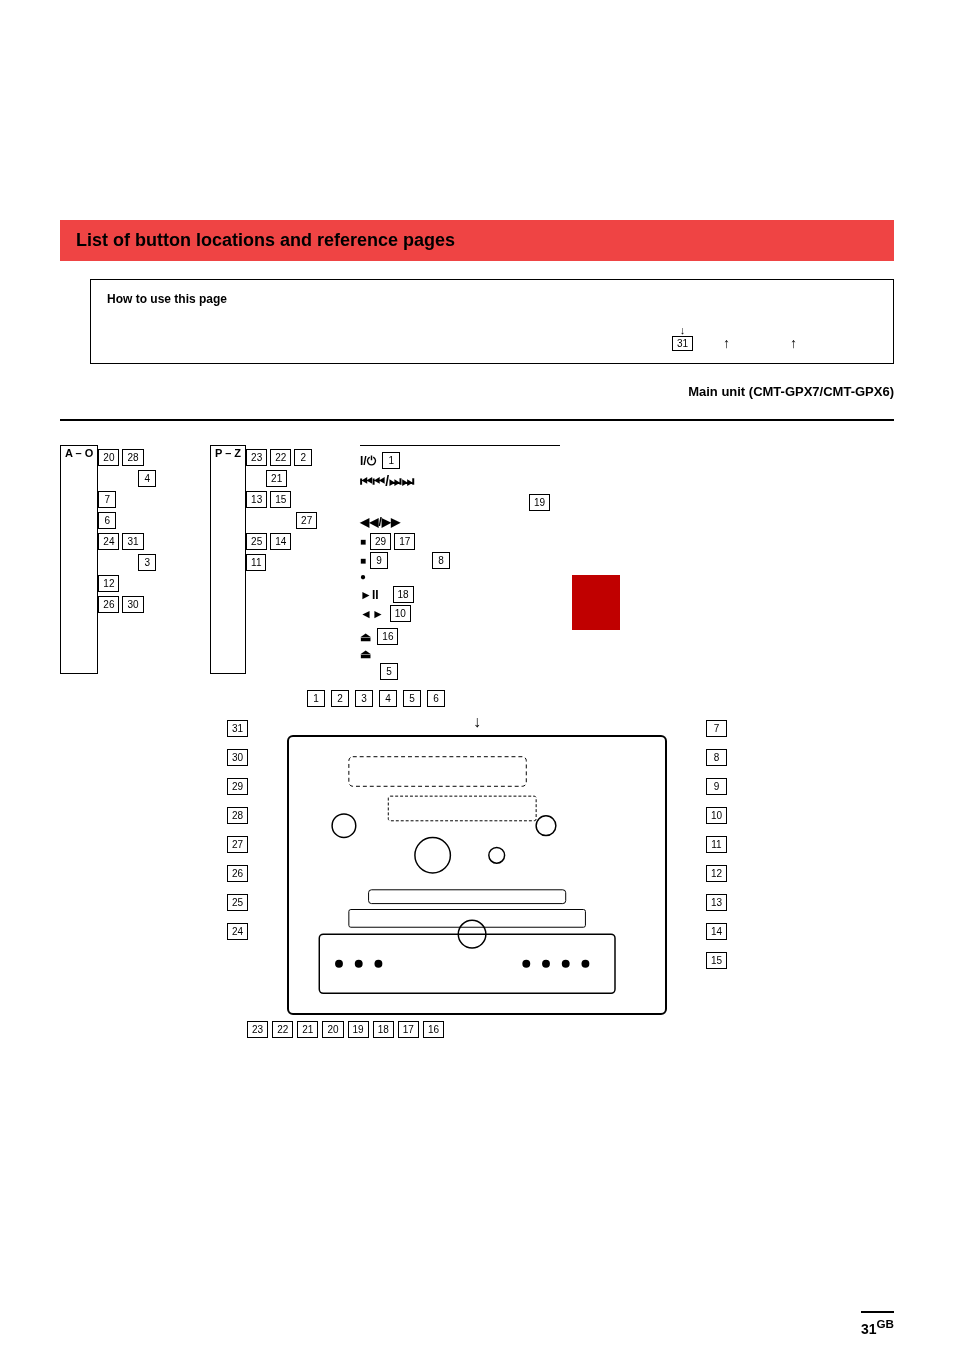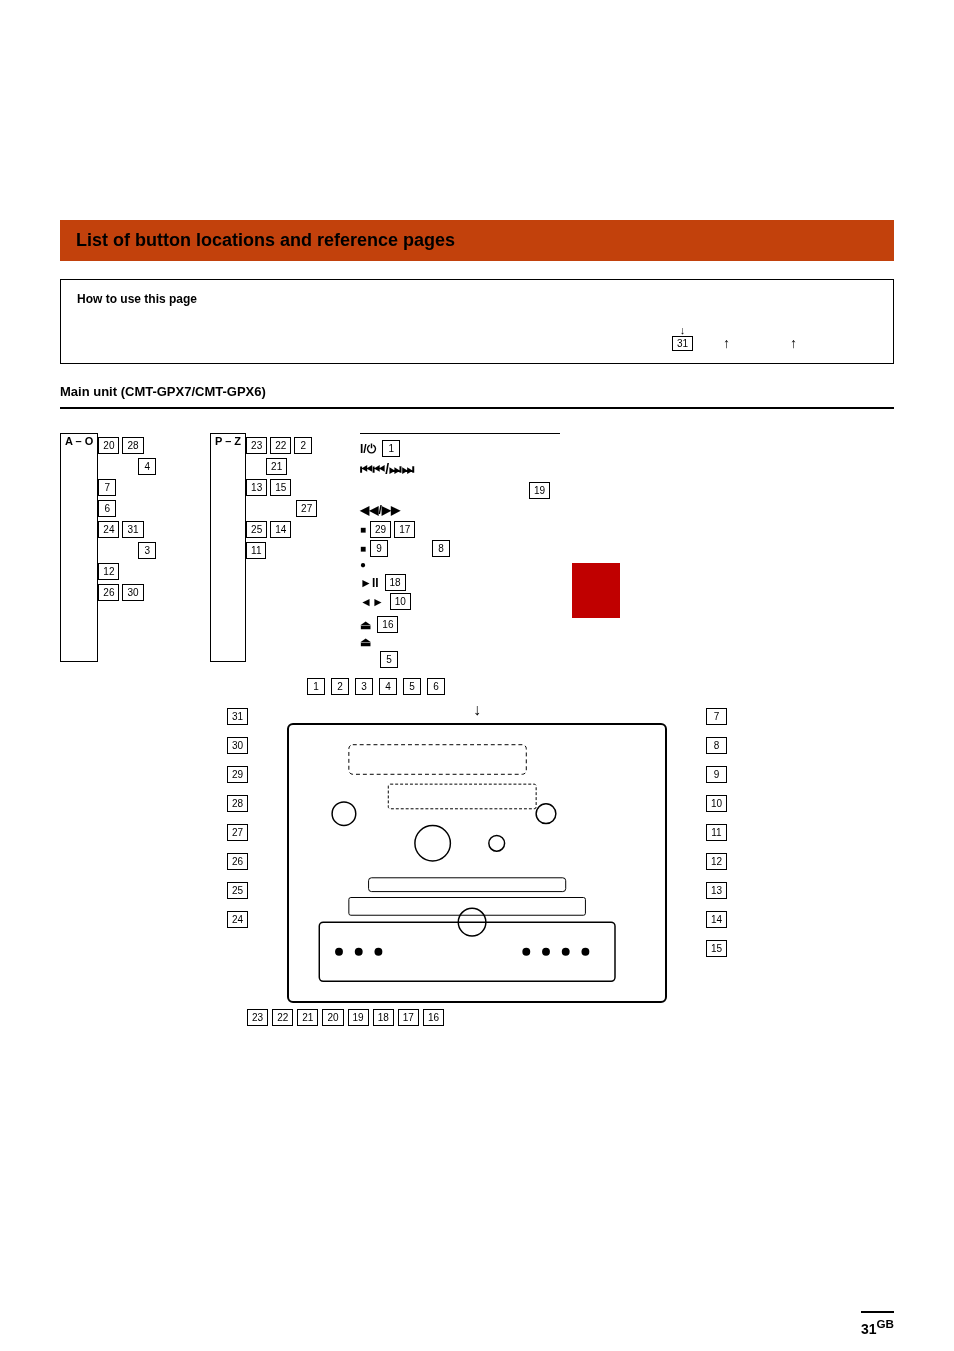--- a/index.html
+++ b/index.html
@@ -15,38 +15,39 @@
 
     .page-container {
       width: 954px;
       min-height: 1351px;
       padding: 40px 60px;
       position: relative;
     }
 
     
     .section-header {
-      background: #c2410c;
+      background: #ef4444;
       padding: 10px 16px;
       margin-bottom: 18px;
       margin-top: 180px;
     }
     .section-header h1 {
       font-size: 18px;
       font-weight: bold;
       color: #000;
     }
 
     
     .how-to-use-box {
       border: 1.5px solid #000;
       padding: 12px 16px;
       margin-bottom: 20px;
       min-height: 80px;
       position: relative;
+      margin-left: 30px;
     }
     .how-to-use-label {
       font-weight: bold;
       font-size: 12px;
       margin-bottom: 8px;
     }
     .how-to-use-content {
       display: flex;
       align-items: flex-end;
       justify-content: flex-end;
@@ -72,21 +73,22 @@
       display: flex;
       gap: 60px;
       font-size: 14px;
       margin-top: 4px;
     }
 
     
     .main-unit-header {
       border-bottom: 2px solid #000;
       margin-bottom: 14px;
-      padding-bottom: 8px;
+      padding-bottom: 20px;
+      text-align: right;
     }
     .main-unit-header h2 {
       font-weight: bold;
       font-size: 13px;
     }
 
     
     .col-ao, .col-pz {
       display: flex;
       flex-direction: row;
@@ -261,21 +263,21 @@
       </div>
       <div style="display:flex; align-items:center; gap:4px; margin-bottom:2px;">
         <span class="symbol small-symbol">■</span>
         <span class="btn-ref">9</span>
         <span style="margin-left:40px;" class="btn-ref">8</span>
       </div>
       <div style="display:flex; align-items:center; gap:4px; margin-bottom:4px;">
         <span class="symbol small-symbol">●</span>
       </div>
 
-      <div style="display:flex; align-items:center; gap:6px; margin-bottom:2px;">
+      <div style="display:flex; align-items:center; gap:14px; margin-bottom:2px;">
         <span class="symbol">►II</span>
         <span class="btn-ref">18</span>
       </div>
       <div style="display:flex; align-items:center; gap:6px; margin-bottom:6px;">
         <span class="symbol">◄►</span>
         <span class="btn-ref">10</span>
       </div>
 
       <div style="display:flex; align-items:center; gap:6px; margin-bottom:2px;">
         <span class="symbol">⏏</span>

